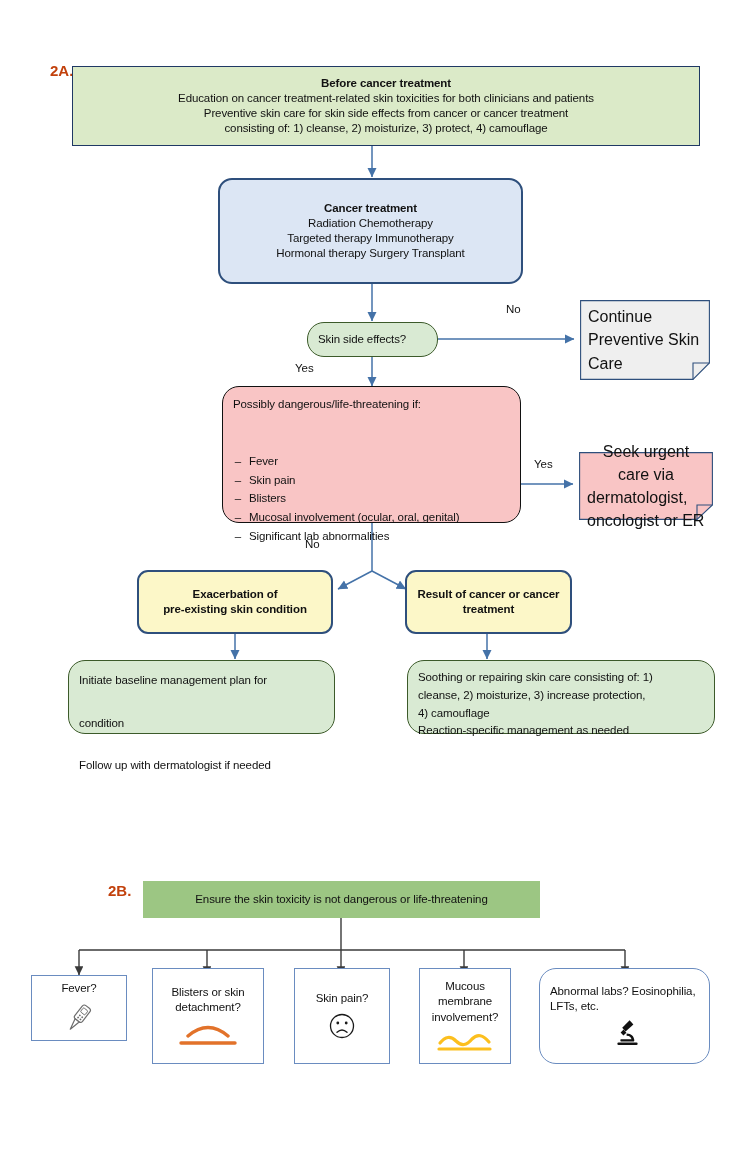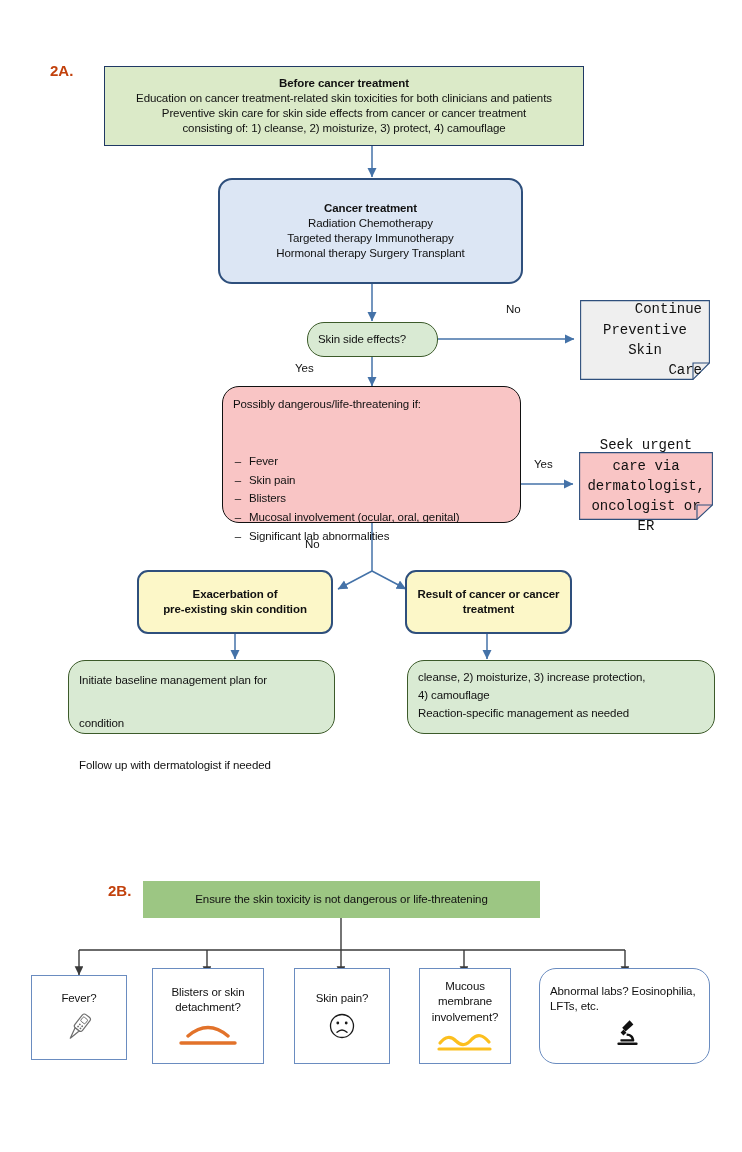--- a/index.html
+++ b/index.html
@@ -88,27 +88,26 @@
   .doc {
     position: absolute;
     box-sizing: border-box;
   }
   .doc .doc-body {
     position: absolute;
     inset: 0;
     display: flex;
     flex-direction: column;
     justify-content: center;
-    align-items: flex-end;
+    align-items: flex-start;
     text-align: center;
-    font-size: 14px;
+    font-size: 16px;
     line-height: 1.45;
     padding: 6px 8px;
     box-sizing: border-box;
-    font-family: Liberation Mono, monospace;
   }
   
   .seclabel {
     position: absolute;
     font-weight: bold;
     font-size: 15px;
     color: #c2410c;
   }
   
   .edgelabel {
@@ -180,21 +179,21 @@
       <path d="M79,950 L79,975"></path>
       <path d="M207,950 L207,975"></path>
       <path d="M341,950 L341,975"></path>
       <path d="M464,950 L464,975"></path>
       <path d="M625,950 L625,975"></path>
     </g>
   </svg>
 
   <div class="seclabel" style="left:50px; top:62px;">2A.</div>
 
-  <div class="node green-box center" style="left:104px; top:66px; width:480px; height:80px;">
+  <div class="node green-box center" style="left:72px; top:66px; width:628px; height:80px;">
     <span class="ln bold">Before cancer treatment</span>
     <span class="ln">Education on cancer treatment-related  skin toxicities for both clinicians and patients</span>
     <span class="ln">Preventive skin care for skin side effects from cancer or cancer treatment</span>
     <span class="ln">consisting of: 1) cleanse, 2) moisturize, 3) protect,  4) camouflage</span>
   </div>
 
   <div class="node blue-round center" style="left:218px; top:178px; width:305px; height:106px;">
     <span class="ln bold">Cancer treatment</span>
     <span class="ln">Radiation   Chemotherapy</span>
     <span class="ln">Targeted  therapy    Immunotherapy</span>
@@ -269,32 +268,33 @@
     <span class="ln">treatment</span>
   </div>
 
   <div class="node green-plain left" style="left:68px; top:660px; width:267px; height:74px; justify-content:flex-start; padding-top:10px; line-height:1.62;gap:24px;">
     <span class="ln">Initiate baseline management  plan for</span>
     <span class="ln">condition</span>
     <span class="ln">Follow up with dermatologist if needed</span>
   </div>
 
   <div class="node green-plain left" style="left:407px; top:660px; width:308px; height:74px; justify-content:flex-start; padding-top:8px; line-height:1.55;">
+    <span class="ln">Soothing or repairing skin care consisting of:  1)</span>
     <span class="ln">cleanse, 2) moisturize, 3) increase protection,</span>
     <span class="ln">4) camouflage</span>
     <span class="ln">Reaction-specific management as needed</span>
   </div>
 
   <div class="seclabel" style="left:108px; top:882px;">2B.</div>
 
   <div class="node green-header center" style="left:143px; top:881px; width:397px; height:37px;">
     <span class="ln">Ensure the skin toxicity is not dangerous or life-threatening</span>
   </div>
 
-  <div class="node plainblue-box center" style="left:31px; top:975px; width:96px; height:85px; justify-content:center;">
+  <div class="node plainblue-box center" style="left:31px; top:975px; width:96px; height:66px; justify-content:center;">
     <span class="ln">Fever?</span>
     <span class="icon-wrap">
       <svg width="34" height="34" viewBox="0 0 34 34">
         <g transform="rotate(38 17 17)">
           <rect x="12.2" y="3" width="9.6" height="17" rx="2.6" fill="#ffffff" stroke="#6d6d6d" stroke-width="1.2"></rect>
           <rect x="14.2" y="6" width="5.6" height="5.2" rx="1" fill="#ffffff" stroke="#6d6d6d" stroke-width="0.9"></rect>
           <circle cx="16" cy="14.4" r="0.9" fill="#6d6d6d"></circle>
           <circle cx="19" cy="14.4" r="0.9" fill="#6d6d6d"></circle>
           <circle cx="16" cy="17.2" r="0.9" fill="#6d6d6d"></circle>
           <circle cx="19" cy="17.2" r="0.9" fill="#6d6d6d"></circle>

